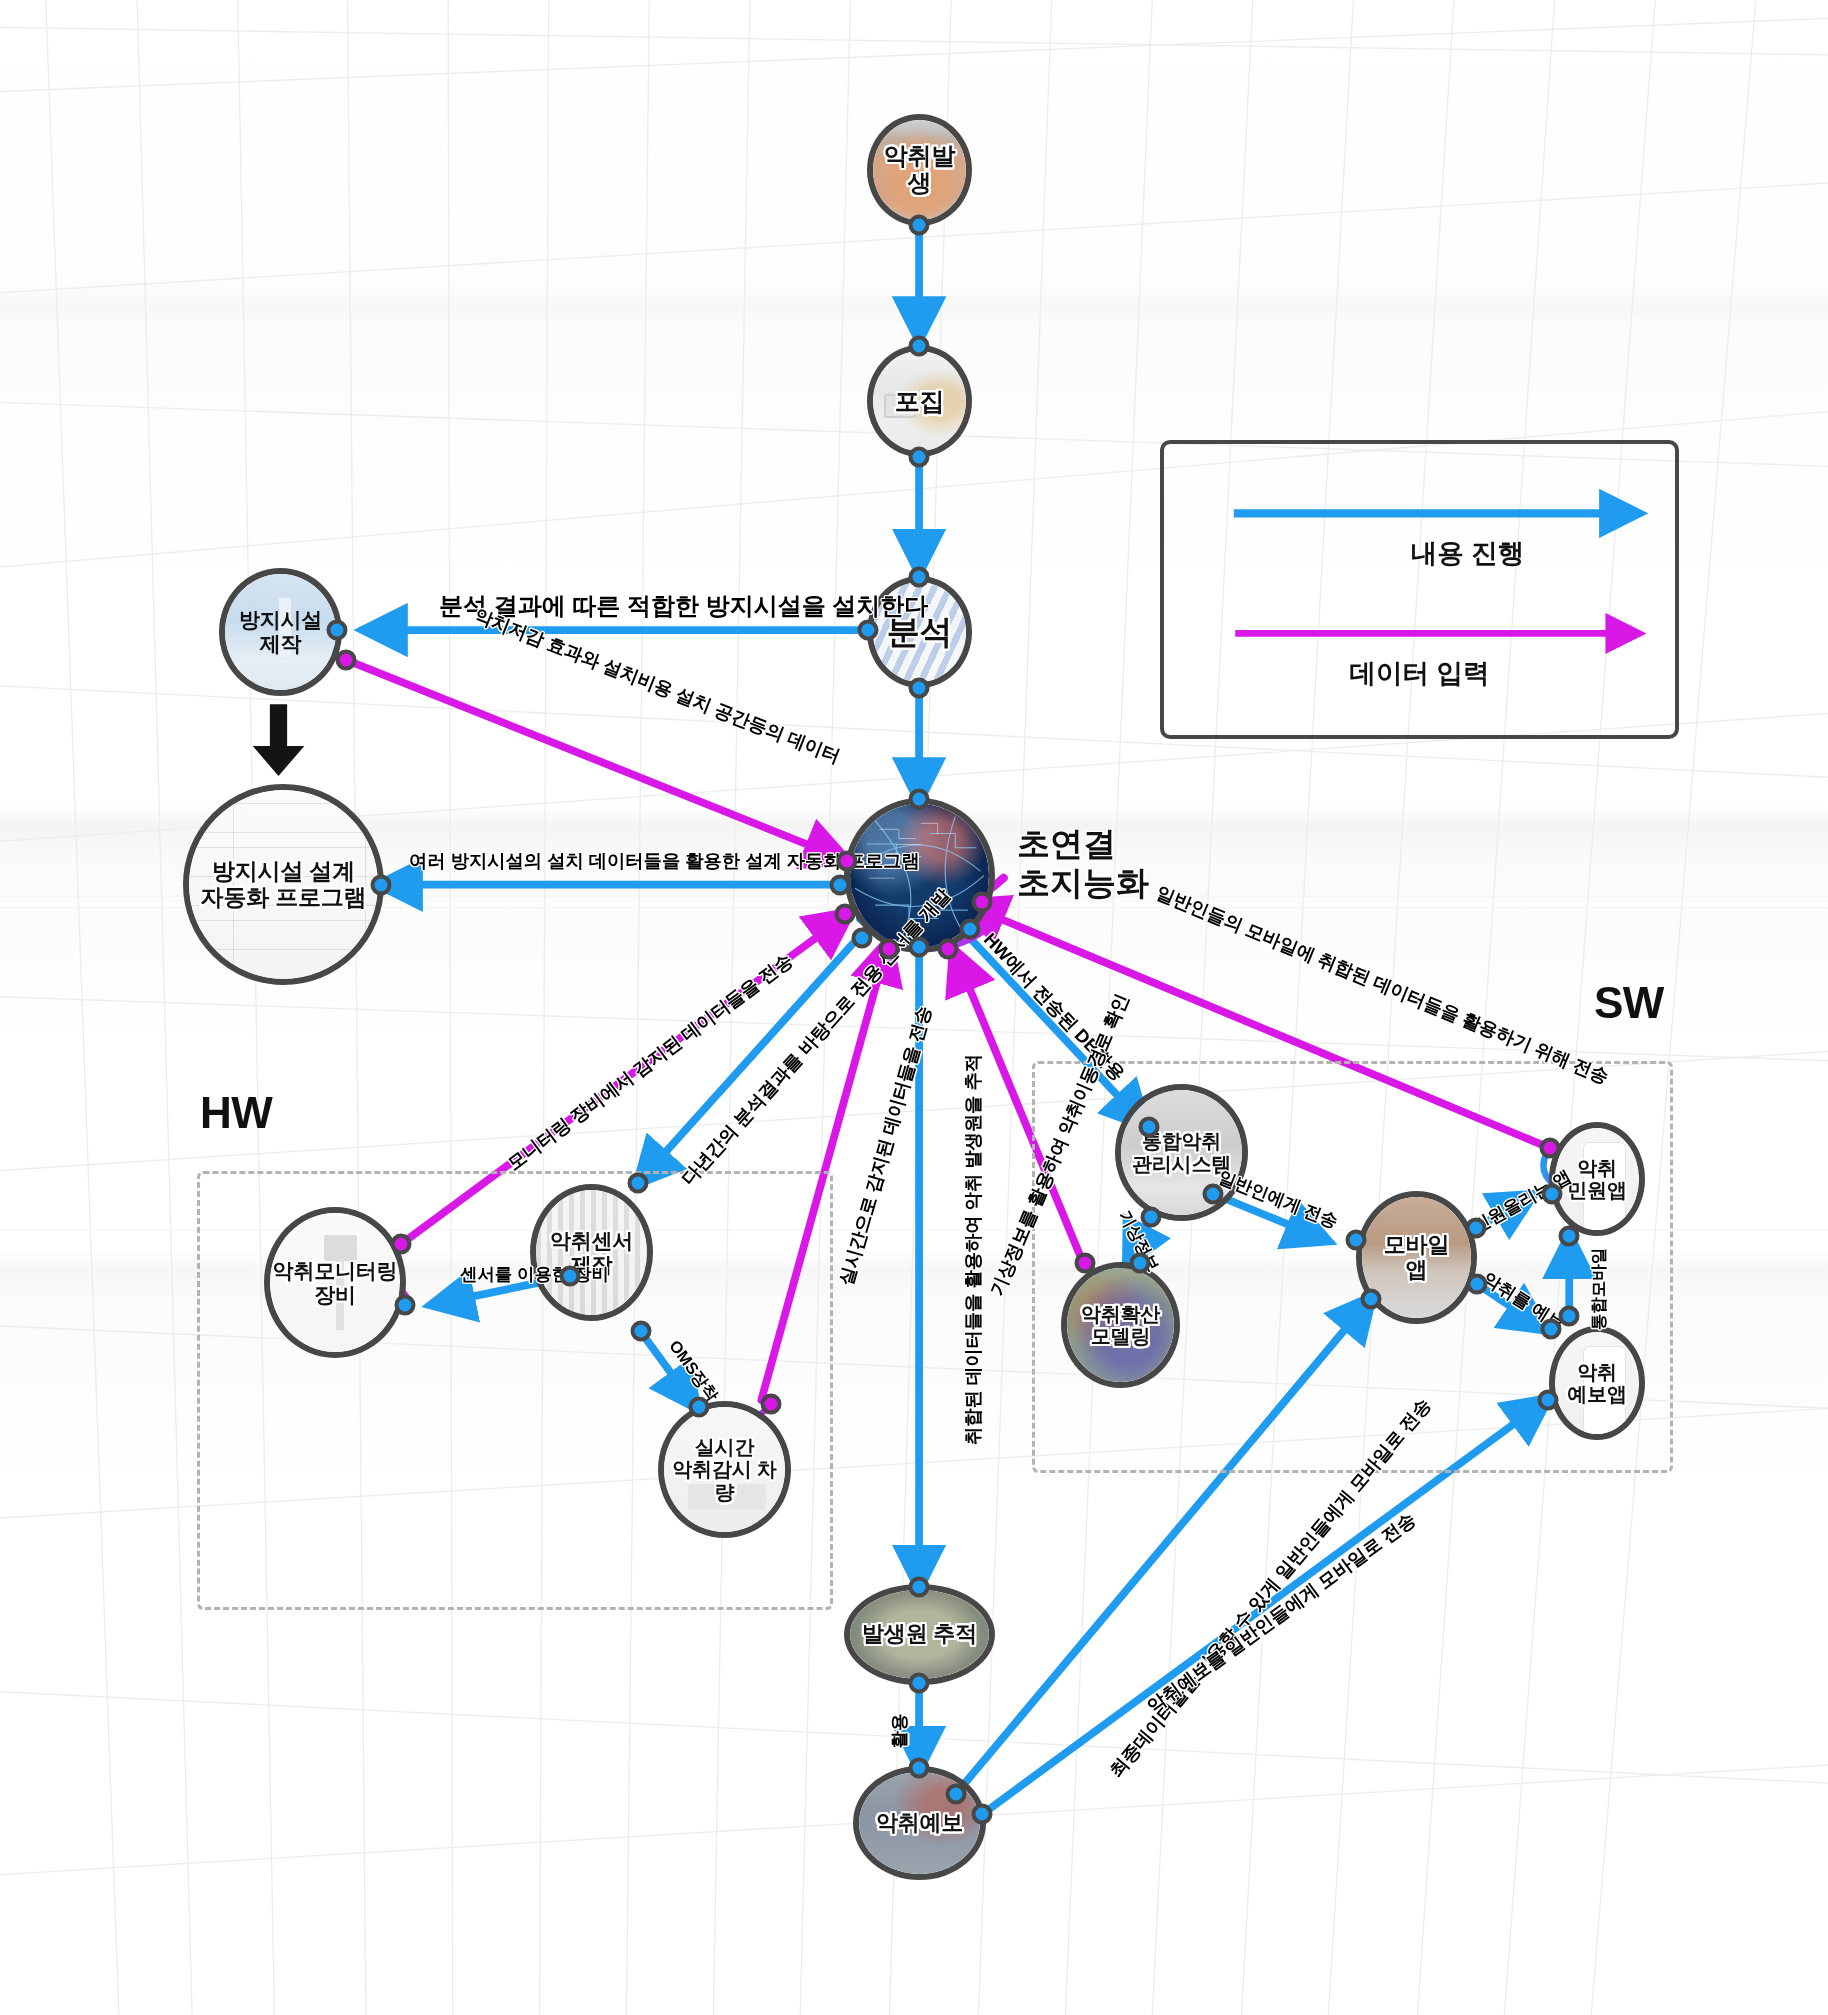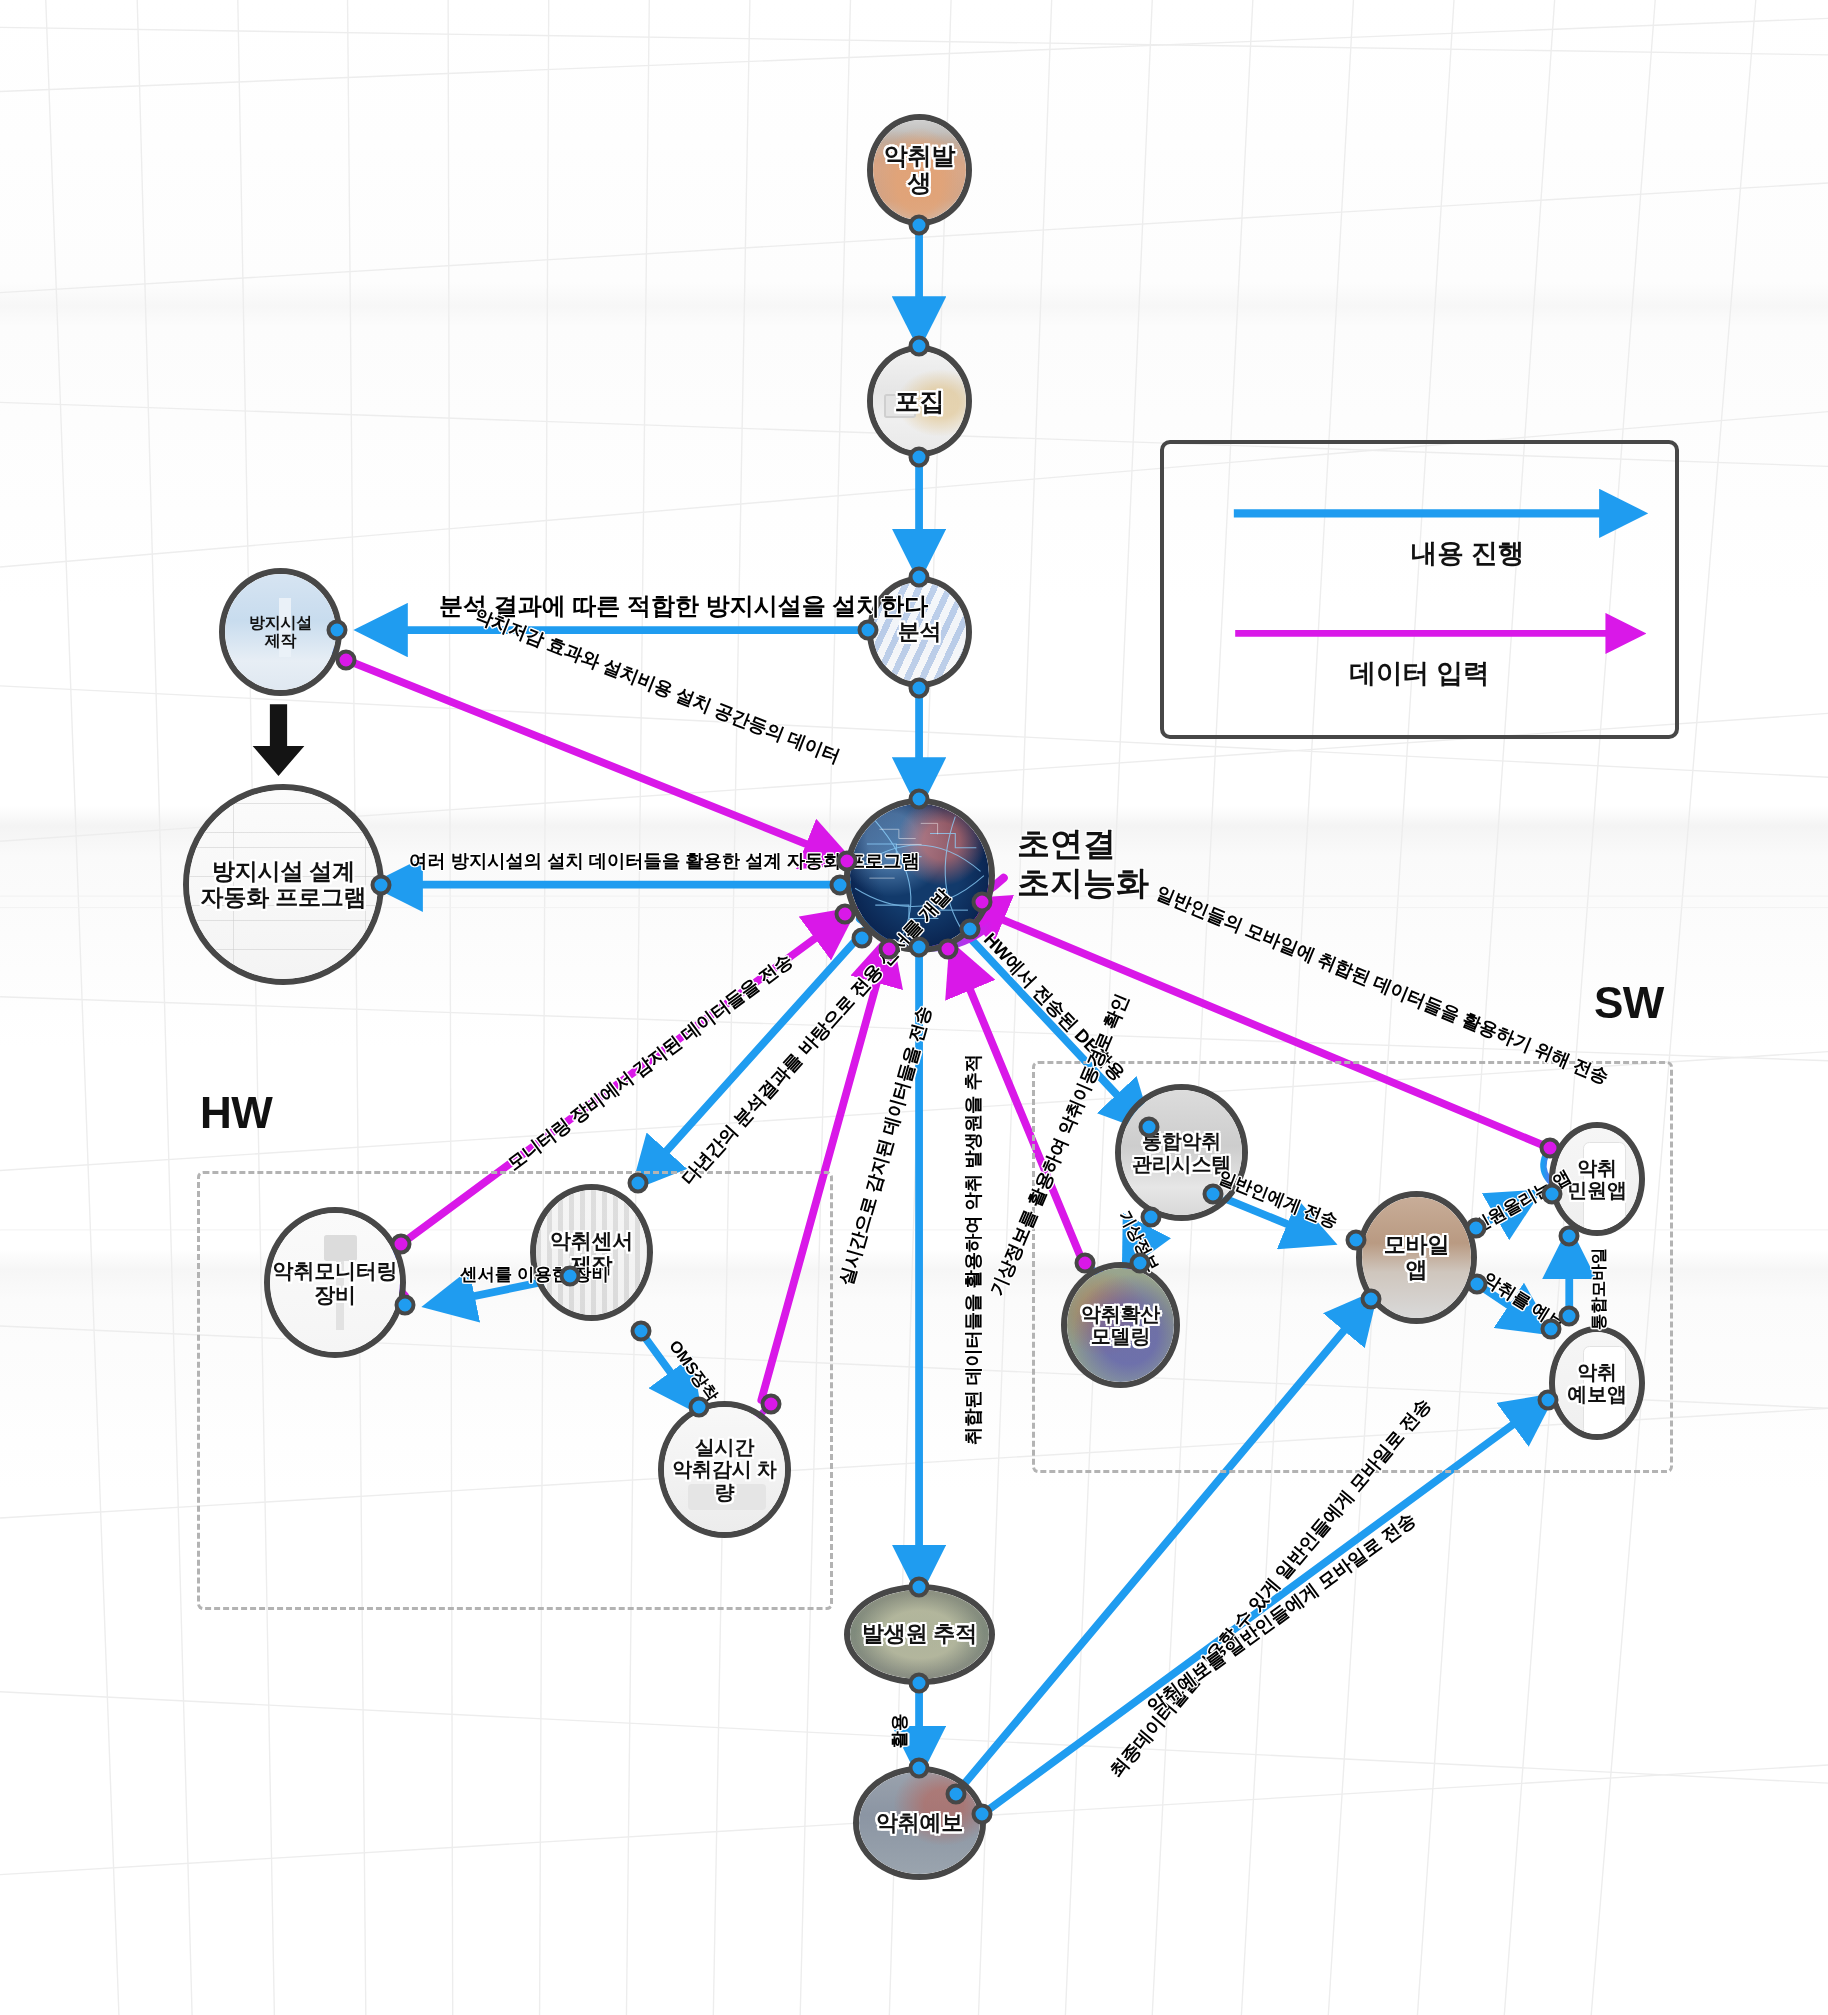--- a/index.html
+++ b/index.html
@@ -178,27 +178,27 @@
            radial-gradient(ellipse at 72% 52%, rgba(226,200,150,.7) 0 20%, rgba(226,200,150,0) 46%),
            linear-gradient(180deg,#f2f2f2 0%,#e6e6e6 40%,#efefef 70%,#e9e9e9 100%);"></div>
     <div style="position:absolute;left:11px;top:43px;width:28px;height:20px;border:2.3px solid #cfcfcf;border-radius:2.7px;background:#e3e3e3;z-index:2;"></div>
     <span class="cap" style="font-size:25px;">포집</span>
   </div>
 
   <div class="node" style="left:867px;top:576px;width:105px;height:112px;">
     <div class="thumb" style="background:
            repeating-linear-gradient(115deg, rgba(150,180,225,.55) 0 6.4px, rgba(255,255,255,.5) 6.4px 13.7px),
            linear-gradient(180deg,#eef2f8 0%,#e2e8f1 50%,#f2f2f2 100%);"></div>
-    <span class="cap" style="font-size:22px;">분석</span>
+    <span class="cap" style="font-size:33px;">분석</span>
   </div>
 
   <div class="node" style="left:219px;top:568px;width:123px;height:128px;">
     <div class="thumb" style="background:linear-gradient(180deg,#d6e4f2 0%,#c8dcee 40%,#e7eef5 75%,#dfe8f1 100%);"></div>
     <div style="position:absolute;left:54px;top:24px;width:12px;height:59px;background:#eaf1f8;z-index:2;"></div>
-    <span class="cap plain" style="font-size:16px;z-index:3;">
+    <span class="cap plain" style="font-size:21px;z-index:3;">
       <span>방지시설</span><br><span>제작</span>
     </span>
   </div>
 
   <svg id="blackarrow" style="left:249px;top:704px;width:59px;height:73px;" viewBox="0 0 130 160">
     <path d="M46,0 L84,0 L84,92 L122,92 L65,158 L8,92 L46,92 Z" fill="#141414"></path>
   </svg>
 
   <div class="node" style="left:183px;top:784px;width:201px;height:201px;">
     <div class="thumb" style="background:

